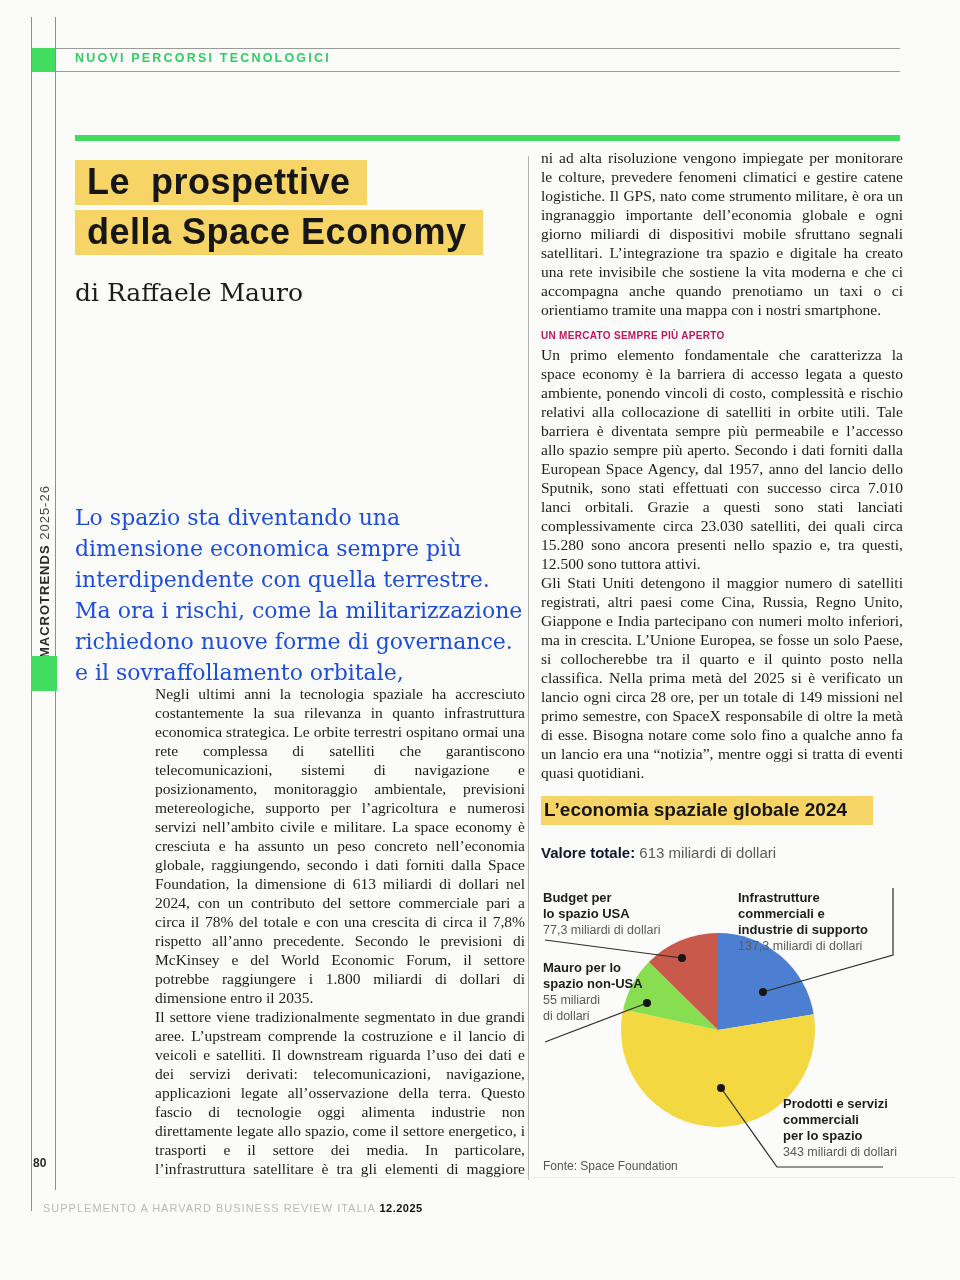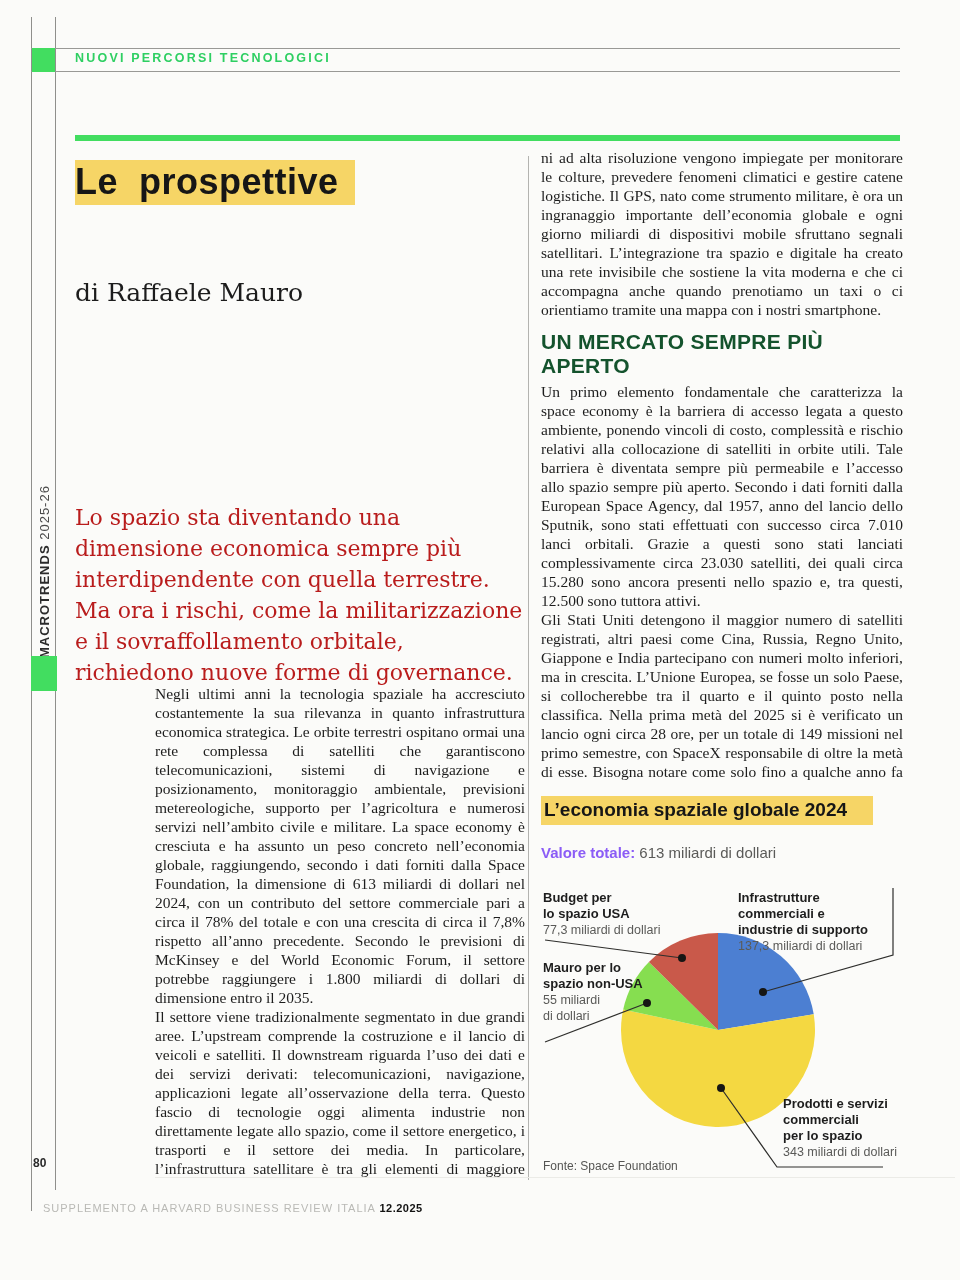--- a/index.html
+++ b/index.html
@@ -18,63 +18,63 @@
 
   .kicker {
     position:absolute; left:75px; top:51px;
     color:#2ecf62; font-size:12.5px; font-weight:bold; letter-spacing:2.2px;
   }
 
   .title-block { position:absolute; left:75px; top:160px; }
   .title-line {
     display:table; white-space:pre;
     font-size:36px; font-weight:bold; color:#161616; line-height:40px;
-    background:#f6d566; padding:2px 16px 3px 0; margin-bottom:5px;
+    background:#f6d566; padding:2px 16px 3px 12px; margin-bottom:5px;
     letter-spacing:0.5px;
   }
   .byline {
     position:absolute; left:75px; top:278px;
     font-family:"DejaVu Serif", serif; font-size:25px; color:#1c1c1c;
   }
 
   .sidebar-vert {
     position:absolute; left:37px; top:658px;
     transform:rotate(-90deg); transform-origin:0 0;
     font-size:13px; letter-spacing:1px; white-space:nowrap; color:#2b2b2b;
   }
   .sidebar-vert .bold { font-weight:bold; }
   .sidebar-vert .yr { font-weight:normal; color:#4a4a4a; }
 
   .standfirst { position:absolute; left:75px; top:502px; }
   .standfirst div {
     font-family:"DejaVu Serif", serif; font-size:22px; line-height:31px;
-    color:#b91c1c; white-space:nowrap;
+    color:#1d4ed8; white-space:nowrap;
   }
 
   .body-col p {
     margin:0; font-family:"Liberation Serif", serif;
     font-size:15.5px; line-height:19px; text-align:justify; color:#1d1d1d;
   }
   .left-col  { position:absolute; left:155px; top:684px; width:370px; height:494px; overflow:hidden; }
   .col-divider { position:absolute; left:528px; top:156px; width:1px; height:1024px; background:#b3b3b0; }
   .right-col { position:absolute; left:541px; top:148px; width:362px; height:634px; overflow:hidden; }
 
   .section-heading {
-    margin:11px 0 4px 0; color:#14532d; font-family:"Liberation Sans",sans-serif;
-    font-size:21px; font-weight:bold; letter-spacing:0.3px;
+    margin:11px 0 4px 0; color:#be185d; font-family:"Liberation Sans",sans-serif;
+    font-size:10px; font-weight:bold; letter-spacing:0.3px;
   }
 
   
   .chart-heading {
     position:absolute; left:541px; top:796px;
     display:table; background:#f6d566; padding:3px 26px 4px 3px;
     font-size:19px; font-weight:bold; color:#161616;
   }
   .chart-stats { position:absolute; left:541px; top:842px; font-size:15px; line-height:21px; }
-  .chart-stats .lbl { font-weight:bold; color:#8b5cf6; }
+  .chart-stats .lbl { font-weight:bold; color:#0f172a; }
   .chart-stats .val { color:#5a5a58; }
 
   .pie-svg { position:absolute; left:541px; top:795px; width:364px; height:390px; }
 
   .pie-label { position:absolute; font-size:13px; line-height:16px; color:#1d1d1d; white-space:nowrap; }
   .pie-label .nm { font-weight:bold; }
   .pie-label .vl { font-weight:normal; color:#5a5a58; font-size:12.5px; }
 
   .chart-source { position:absolute; left:543px; top:1159px; font-size:12px; color:#555553; }
 
@@ -93,36 +93,37 @@
   <div class="vrule" style="left:55px; top:17px; height:1173px;"></div>
   <div class="hrule" style="left:31px; top:48px; width:869px;"></div>
   <div class="hrule" style="left:31px; top:71px; width:869px;"></div>
   <div class="green-sq" style="left:32px; top:48px; width:23px; height:24px;"></div>
   <div class="kicker">NUOVI PERCORSI TECNOLOGICI</div>
 
   <div class="green-bar" style="left:75px; top:135px; width:825px;"></div>
 
   <div class="title-block">
     <div class="title-line">Le  prospettive</div>
+    <div class="title-line">della Space Economy</div>
   </div>
   <div class="byline">di Raffaele Mauro</div>
 
   <div class="sidebar-vert">
     <span class="bold">MACROTRENDS</span>
     <span class="yr">2025-26</span>
   </div>
   <div class="green-sq" style="left:31px; top:656px; width:26px; height:35px;"></div>
 
   <div class="standfirst">
     <div>Lo spazio sta diventando una</div>
     <div>dimensione economica sempre più</div>
     <div>interdipendente con quella terrestre.</div>
     <div>Ma ora i rischi, come la militarizzazione</div>
+    <div>richiedono nuove forme di governance.</div>
     <div>e il sovraffollamento orbitale,</div>
-    <div>richiedono nuove forme di governance.</div>
   </div>
 
   <div class="left-col body-col">
     <p>Negli ultimi anni la tecnologia spaziale ha accresciuto costantemente la sua rilevanza in quanto infrastruttura economica strategica. Le orbite terrestri ospitano ormai una rete complessa di satelliti che garantiscono telecomunicazioni, sistemi di navigazione e posizionamento, monitoraggio ambientale, previsioni metereologiche, supporto per l’agricoltura e numerosi servizi nell’ambito civile e militare. La space economy è cresciuta e ha assunto un peso concreto nell’economia globale, raggiungendo, secondo i dati forniti dalla Space Foundation, la dimensione di 613 miliardi di dollari nel 2024, con un contributo del settore commerciale pari a circa il 78% del totale e con una crescita di circa il 7,8% rispetto all’anno precedente. Secondo le previsioni di McKinsey e del World Economic Forum, il settore potrebbe raggiungere i 1.800 miliardi di dollari di dimensione entro il 2035.</p>
     <p>Il settore viene tradizionalmente segmentato in due grandi aree. L’upstream comprende la costruzione e il lancio di veicoli e satelliti. Il downstream riguarda l’uso dei dati e dei servizi derivati: telecomunicazioni, navigazione, applicazioni legate all’osservazione della terra. Questo fascio di tecnologie oggi alimenta industrie non direttamente legate allo spazio, come il settore energetico, i trasporti e il settore dei media. In particolare, l’infrastruttura satellitare è tra gli elementi di maggiore significatività per la costruzione di applicazioni commerciali: le immagi-</p>
   </div>
 
   <div class="col-divider"></div>
 
   <div class="right-col body-col">

